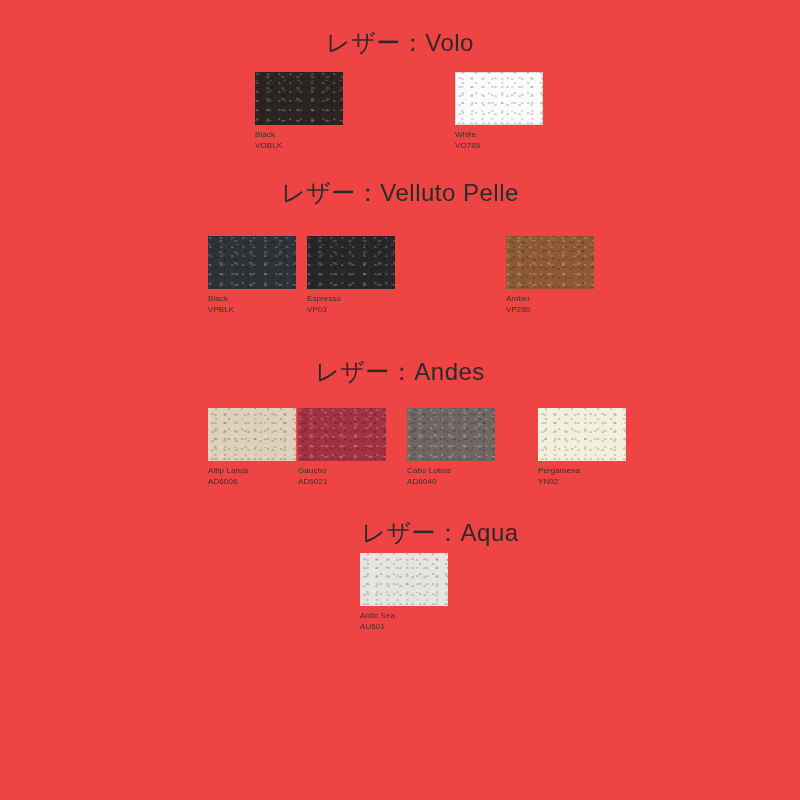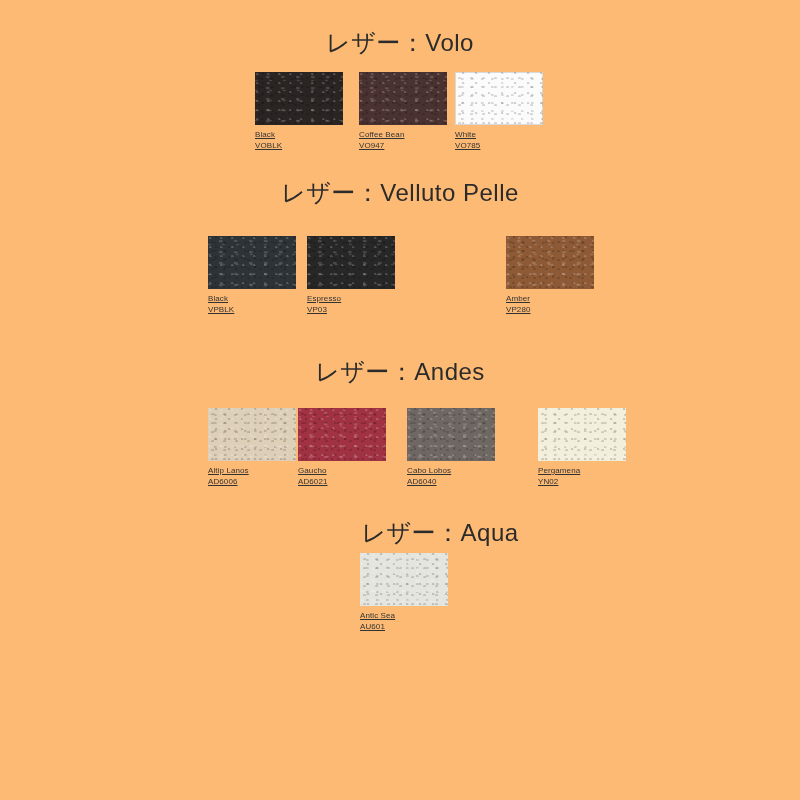--- a/index.html
+++ b/index.html
@@ -12,21 +12,21 @@
     height: 800px;
     font-family: "Liberation Sans", "DejaVu Sans", sans-serif;
     color: #333333;
     overflow: hidden;
     position: relative;
   }
   .page {
     position: relative;
     width: 800px;
     height: 800px;
-    background: #fdba74;
+    background: #ef4444;
   }
   .section {
     position: absolute;
     left: 0;
     width: 800px;
   }
   .section-title {
     text-align: center;
     font-size: 24px;
     line-height: 30px;
@@ -35,21 +35,20 @@
     letter-spacing: 0.5px;
     white-space: nowrap;
   }
   .swatch-row {
     position: relative;
     width: 800px;
   }
   .swatch-item {
     position: absolute;
     top: 0;
-    text-decoration: underline;
   }
   .swatch-chip {
     width: 88px;
     height: 53px;
     position: relative;
     overflow: hidden;
     background-color: #888;
   }
   .swatch-chip .grain {
     position: absolute;
@@ -84,26 +83,20 @@
 
 <div class="page">
     <div class="section" style="top: 0px;">
       <div class="section-title" style="position: absolute; left: 0px; width: 800px; top: 28px;">レザー：Volo</div>
       <div class="swatch-row" style="position: absolute; top: 72px; left: 0px; height: 75px;">
         <div class="swatch-item" style="left: 255px;">
           <div class="swatch-chip" style="background-color: rgb(42, 37, 35);">
             <div class="grain"></div>
           </div>
           <div class="swatch-caption"><span>Black</span><span class="code">VOBLK</span></div>
-        </div>
-        <div class="swatch-item" style="left: 359px;">
-          <div class="swatch-chip" style="background-color: rgb(74, 50, 48);">
-            <div class="grain"></div>
-          </div>
-          <div class="swatch-caption"><span>Coffee Bean</span><span class="code">VO947</span></div>
         </div>
         <div class="swatch-item" style="left: 455px;">
           <div class="swatch-chip bordered" style="background-color: rgb(251, 251, 251);">
             <div class="grain"></div>
           </div>
           <div class="swatch-caption"><span>White</span><span class="code">VO785</span></div>
         </div>
       </div>
     </div>
     <div class="section" style="top: 0px;">

